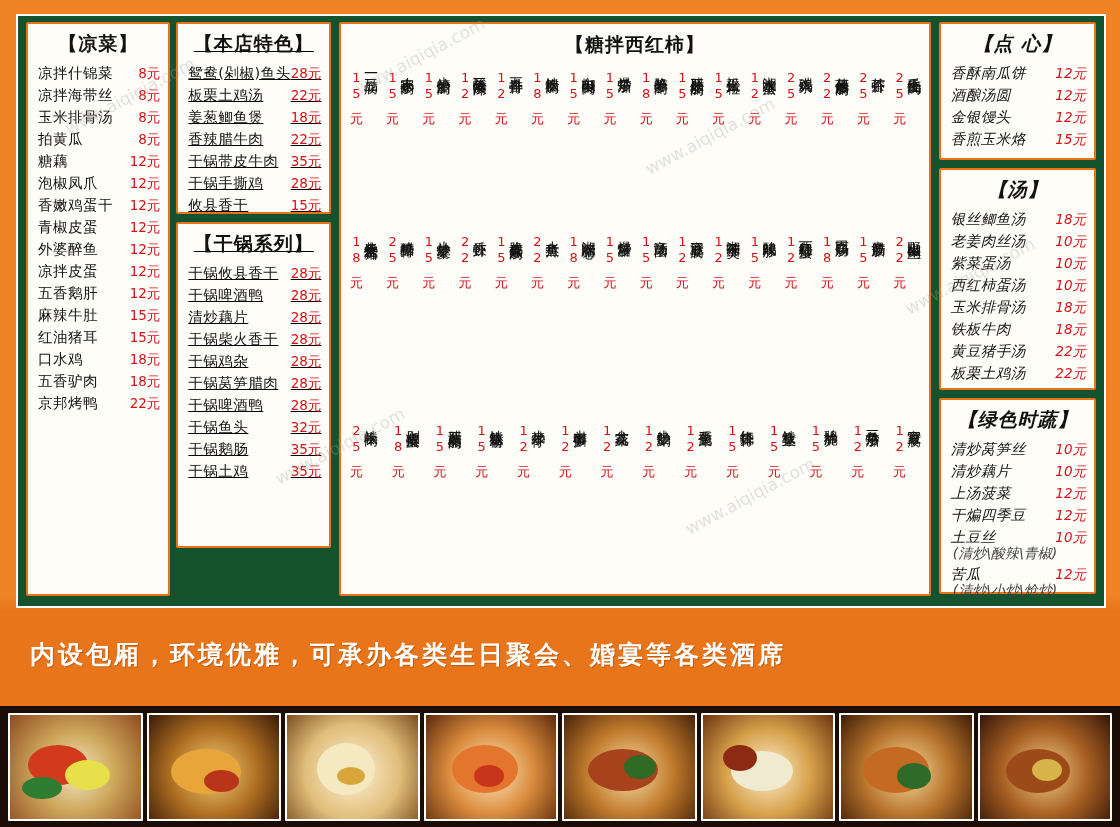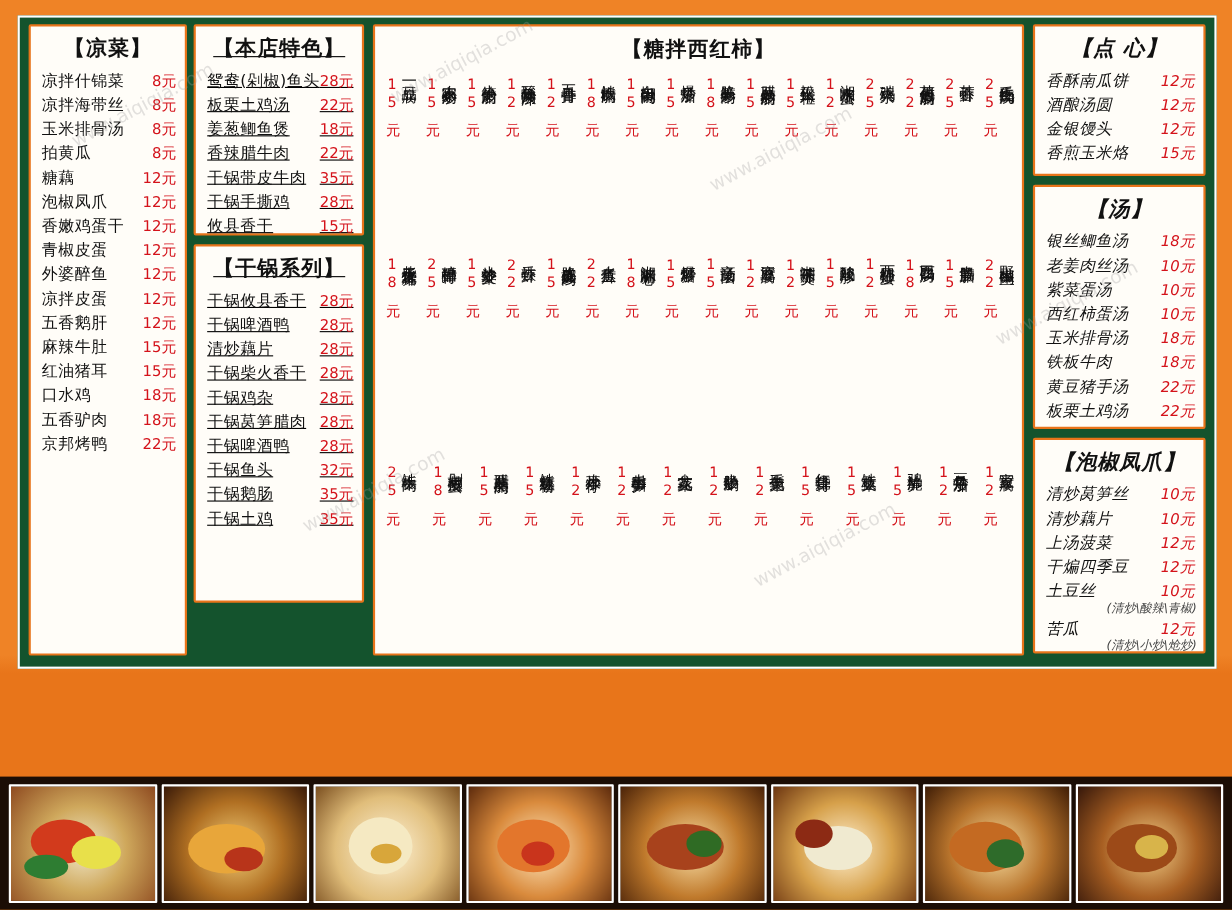--- a/index.html
+++ b/index.html
@@ -46,21 +46,21 @@
   }
 
   .item-row{
     display:flex;align-items:baseline;justify-content:space-between;
     font-size:14.5px;color:#111;
     padding:1.5px 2px 1.5px 4px;
     white-space:nowrap;
   }
   .item-row .nm{letter-spacing:0.5px;}
   .item-row .pr{color:#d4121a;font-size:13.5px;letter-spacing:0px;}
-  .sub-note{font-size:11px;color:#444;padding-left:6px;margin-top:-3px;text-align:right;}
+  .sub-note{font-size:14px;color:#444;padding-left:6px;margin-top:-3px;}
 
   
   .vgrid{display:flex;flex-direction:row-reverse;justify-content:flex-start;gap:0px;}
   .vcol{
     writing-mode:vertical-rl;
     text-orientation:upright;
     font-size:14px;
     line-height:1.12;
     color:#111;
     padding:0 3px;
@@ -383,21 +383,21 @@
                 <span class="pr">22元</span>
               </div>
             <div class="item-row">
                 <span class="nm">板栗土鸡汤</span>
                 <span class="pr">22元</span>
               </div>
           </div>
         </div>
 
         <div class="col-box" style="height:196px;margin-top:8px;">
-          <div class="sec-title">【泡椒凤爪】</div>
+          <div class="sec-title">【绿色时蔬】</div>
           <div>
             <div class="item-row">
                 <span class="nm">清炒莴笋丝</span>
                 <span class="pr">10元</span>
               </div>
             <div class="item-row">
                 <span class="nm">清炒藕片</span>
                 <span class="pr">10元</span>
               </div>
             <div class="item-row">
@@ -426,20 +426,21 @@
 
     <div class="wm" style="left:40px;top:70px;">www.aiqiqia.com</div>
     <div class="wm" style="left:330px;top:30px;">www.aiqiqia.com</div>
     <div class="wm" style="left:620px;top:110px;">www.aiqiqia.com</div>
     <div class="wm" style="left:880px;top:250px;">www.aiqiqia.com</div>
     <div class="wm" style="left:250px;top:420px;">www.aiqiqia.com</div>
     <div class="wm" style="left:660px;top:470px;">www.aiqiqia.com</div>
   </div>
 
   <div class="banner">
+    <div>内设包厢，环境优雅，可承办各类生日聚会、婚宴等各类酒席</div>
   </div>
 
   <div class="photos">
     <div class="photo" style="background:radial-gradient(circle at 50% 55%,#f0e7c8 0%,#cfa85c 45%,#8e4a20 100%);">
       <i style="left:18px;top:30px;width:60px;height:40px;background:#d23a1c;"></i>
       <i style="left:55px;top:45px;width:45px;height:30px;background:#e8e04a;"></i>
       <i style="left:12px;top:62px;width:40px;height:22px;background:#2e7d32;"></i>
     </div>
     <div class="photo" style="background:radial-gradient(circle at 50% 55%,#f2cf7a 0%,#b06f22 50%,#3a1a08 100%);">
       <i style="left:22px;top:34px;width:70px;height:45px;background:#e8a63a;"></i>

